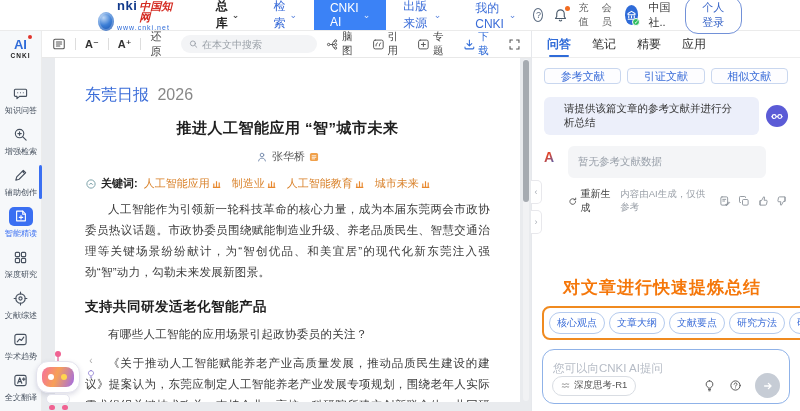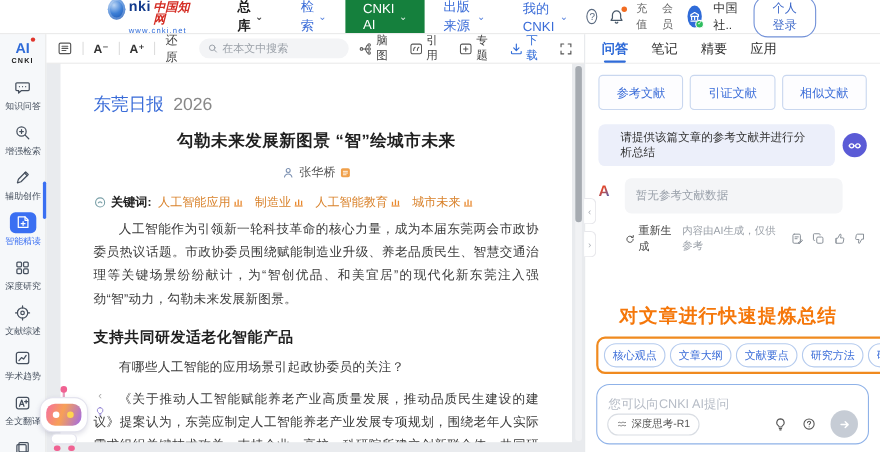--- a/index.html
+++ b/index.html
@@ -1,49 +1,49 @@
 <!DOCTYPE html>
 <html><head>
 <meta charset="utf-8">
 <style>
   * { margin:0; padding:0; box-sizing:border-box; }
   html,body { width:800px; height:411px; font-family:"Liberation Sans","DejaVu Sans",sans-serif; background:#fff; }
   .app { position:relative; width:800px; height:411px; overflow:hidden; background:#fff; }
 
   
   .navbar { position:absolute; top:0; left:0; right:0; height:31px; background:#fff; border-bottom:1px solid #ebebeb; display:flex; align-items:center; z-index:20; }
-  .logo { display:flex; align-items:flex-start; margin-left:98px; gap:3px; }
+  .logo { display:flex; align-items:flex-end; margin-left:98px; gap:3px; }
   .logo-ball { width:19px; height:19px; border-radius:50%; background:radial-gradient(circle at 35% 30%, #bcd6f5 0%, #3d7fd6 45%, #0d47a8 100%); box-shadow:inset 0 0 0 2px rgba(255,255,255,.25); }
   .logo-txt { display:flex; flex-direction:column; line-height:1; }
   .logo-row1 { display:flex; align-items:baseline; gap:2px; }
   .logo-latin { font-size:13px; font-weight:800; color:#123a8c; letter-spacing:.5px; }
   .logo-cn { font-size:11px; color:#d42b22; font-style:italic; font-weight:700; }
   .logo-url { font-size:7px; color:#2f6bd8; letter-spacing:1px; margin-top:1px; }
   .nav-links { display:flex; align-items:center; margin-left:26px; height:100%; }
   .nav-item { display:flex; align-items:center; gap:4px; font-size:12px; color:#3a6cd8; padding:0 17px; height:100%; cursor:pointer; }
   .nav-item.dark { color:#222; font-weight:700; }
-  .nav-item.primary { background:#15803d; color:#fff; padding:0 16px; }
+  .nav-item.primary { background:#3b82f6; color:#fff; padding:0 16px; }
   .caret { font-size:9px; line-height:1; opacity:.85; }
   .nav-util { display:flex; align-items:center; gap:10px; margin-left:auto; margin-right:58px; }
   .help-circ { width:14px; height:14px; border-radius:50%; border:1.2px solid #5a6a80; color:#5a6a80; font-size:9px; display:flex; align-items:center; justify-content:center; }
   .bell-wrap { position:relative; display:flex; }
   .bell-dot { position:absolute; top:-2px; right:-2px; width:5px; height:5px; background:#f26c21; border-radius:50%; }
   .util-txt { font-size:10px; color:#666; }
   .org-avatar { position:relative; width:20px; height:20px; border-radius:50%; background:#2f6bd8; display:flex; align-items:center; justify-content:center; }
   .org-check { position:absolute; bottom:-1px; right:-2px; width:8px; height:8px; border-radius:50%; background:#2fbd5f; border:1px solid #fff; color:#fff; font-size:6px; line-height:6px; text-align:center; }
   .org-name { font-size:11px; color:#333; }
   .login-btn { border:1px solid #7291d8; color:#3a66c8; border-radius:13px; font-size:11px; padding:3px 13px; background:#fff; cursor:pointer; }
 
   
   .sidebar { position:absolute; top:31px; left:0; width:42px; bottom:0; background:#f6f8fa; border-right:1px solid #ececec; display:flex; flex-direction:column; align-items:center; padding-top:5px; z-index:10; }
   .main { position:absolute; top:31px; left:42px; width:489px; bottom:0; background:#e9ebee; }
   .panel { position:absolute; top:31px; left:531px; width:269px; bottom:0; background:#fff; border-left:1px solid #e6e8ec; }
 
   
-  .side-logo { text-align:center; line-height:1; margin-bottom:2px; }
+  .side-logo { text-align:center; line-height:1; margin-bottom:16px; }
   .side-logo .ai { font-size:13px; font-weight:800; color:#2f6bd8; position:relative; }
   .side-logo .ai i { position:absolute; top:-2px; right:-5px; width:4px; height:4px; background:#e0342b; border-radius:50%; }
   .side-logo .cnki { font-size:6.5px; color:#222; letter-spacing:1px; font-weight:700; margin-top:1px; display:block; }
   .side-item { width:21px; margin-top:8px; display:flex; flex-direction:column; align-items:center; gap:2px; cursor:pointer; color:#46505e; }
   .side-item .ic-box { width:24px; height:19px; display:flex; align-items:center; justify-content:center; border-radius:5px; }
   .side-item .lbl { font-size:8.5px; color:#46505e; white-space:nowrap; transform:scale(.95); }
   .side-item.active .ic-box { background:#3a6ff2; color:#fff; }
   .side-item.active .lbl { color:#3a6ff2; }
   .side-handle { position:absolute; left:39px; top:165px; width:3px; height:34px; background:#3a6ff2; border-radius:2px; z-index:12; }
 
@@ -88,21 +88,21 @@
   .robot-mini { position:absolute; left:86px; top:356px; display:flex; flex-direction:column; gap:3px; align-items:center; z-index:15; }
   .mini-chev { font-size:10px; color:#aaa; line-height:1; cursor:pointer; }
 
   
   .panel-tabs { height:27px; border-bottom:1px solid #eee; display:flex; gap:21px; align-items:stretch; padding:0 15px; }
   .tab { font-size:12px; color:#333; display:flex; align-items:center; position:relative; cursor:pointer; }
   .tab.active { color:#2f6bd8; font-weight:700; }
   .tab.active::after { content:""; position:absolute; bottom:0; left:2px; right:2px; height:2.5px; background:#2f6bd8; border-radius:2px; }
   .panel-body { position:absolute; top:27px; left:0; right:0; bottom:0; padding:10px 12px; }
   .ref-row { display:flex; gap:6px; }
-  .ref-btn { flex:1; height:32px; border:1px solid #c9d7ef; border-radius:4px; background:#fdfdff; color:#3a6cd8; font-size:11px; display:flex; align-items:center; justify-content:center; cursor:pointer; }
+  .ref-btn { flex:1; height:16px; border:1px solid #c9d7ef; border-radius:4px; background:#fdfdff; color:#3a6cd8; font-size:11px; display:flex; align-items:center; justify-content:center; cursor:pointer; }
   .user-row { display:flex; justify-content:flex-end; align-items:center; gap:7px; margin-top:13px; }
   .user-bubble { background:#eceffa; border-radius:6px; padding:5px 20px; font-size:10.5px; color:#333; }
   .user-avatar { width:22px; height:22px; border-radius:50%; background:#5b5bd6; display:flex; align-items:center; justify-content:center; flex-shrink:0; }
   .ai-row { display:flex; gap:7px; margin-top:11px; align-items:flex-start; }
   .ai-avatar { width:17px; height:17px; font-size:14px; font-weight:800; background:linear-gradient(135deg,#e0452b 30%,#2f6bd8 80%); -webkit-background-clip:text; background-clip:text; color:transparent; margin-top:3px; }
   .ai-bubble { background:#f4f5f7; border-radius:6px; padding:9px 10px; font-size:10.5px; color:#99a0aa; width:198px; }
   .act-row { display:flex; align-items:center; gap:5px; margin-top:9px; padding-left:24px; }
   .act-regen { display:flex; align-items:center; gap:3px; font-size:10px; color:#444; cursor:pointer; }
   .act-disc { font-size:9.5px; color:#9aa0a8; }
   .act-icons { display:flex; align-items:center; gap:7px; margin-left:3px; color:#8a9199; }
@@ -341,21 +341,21 @@
           </svg>
         </span>
     </div>
 
     <div class="doc-area">
       <div class="page">
         <div class="doc-src">
           <span class="src">东莞日报</span>
           <span class="yr">2026</span>
         </div>
-        <div class="doc-title">勾勒未来发展新图景 “智”绘城市未来</div>
+        <div class="doc-title">推进人工智能应用 “智”城市未来</div>
         <div class="doc-author">
           <svg width="12" height="12" viewBox="0 0 16 16" fill="none" stroke="#7a8fb0" stroke-width="1.3" stroke-linecap="round">
               <circle cx="8" cy="5.3" r="2.4"></circle>
               <path d="M3.5 13.3c.5-2.5 2-3.8 4.5-3.8s4 1.3 4.5 3.8"></path>
             </svg>
           <span>张华桥</span>
           <svg width="10" height="10" viewBox="0 0 16 16">
               <rect x="1.5" y="1.5" width="13" height="13" rx="2.5" fill="#f0a04a"></rect>
               <path d="M5 6h6M5 8.5h6M5 11h4" stroke="#fff" stroke-width="1.3" stroke-linecap="round"></path>
             </svg>

